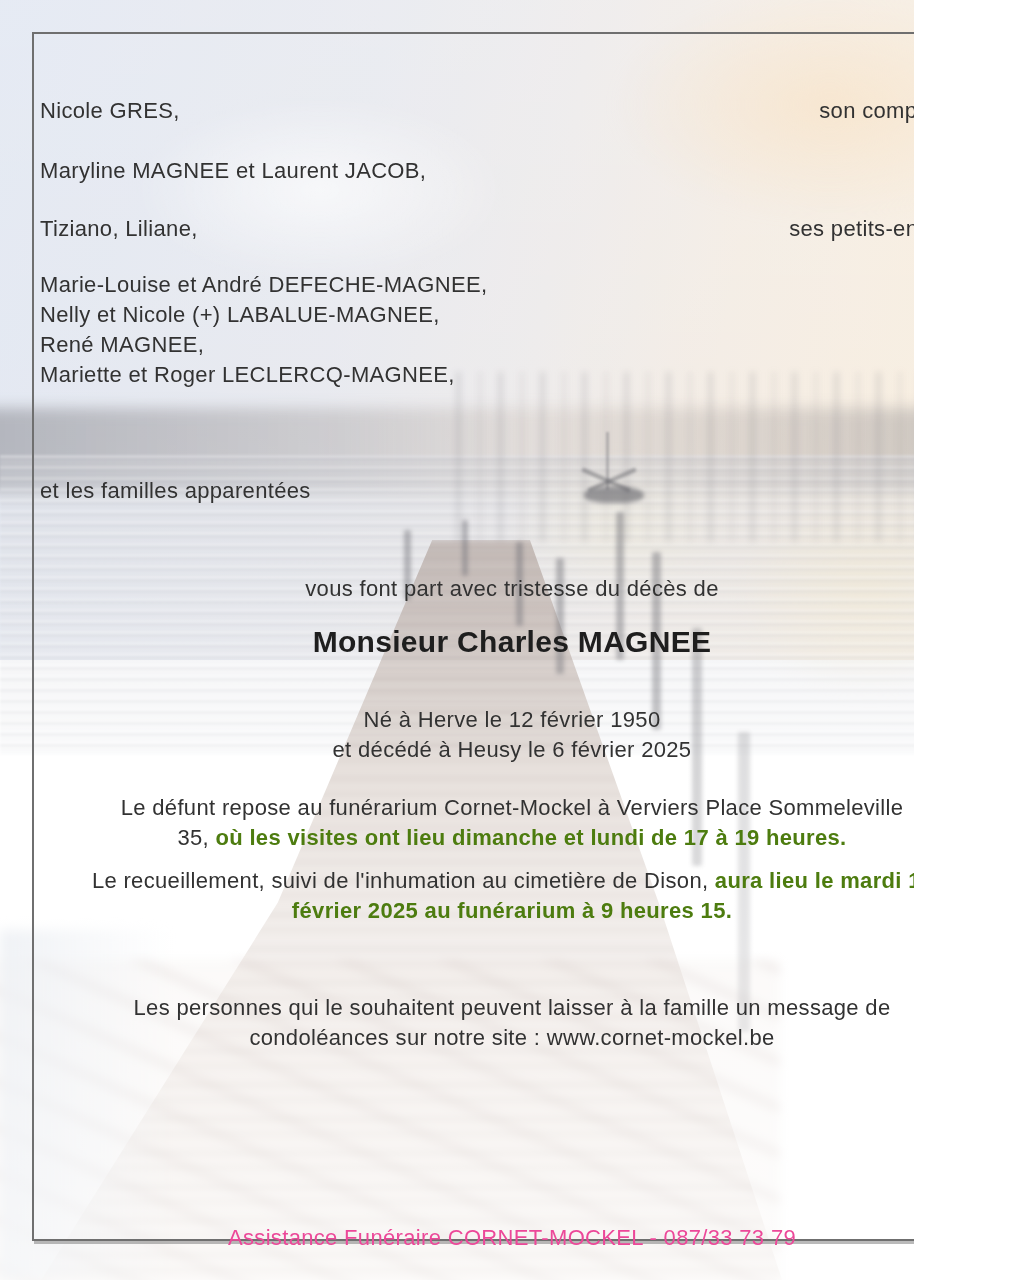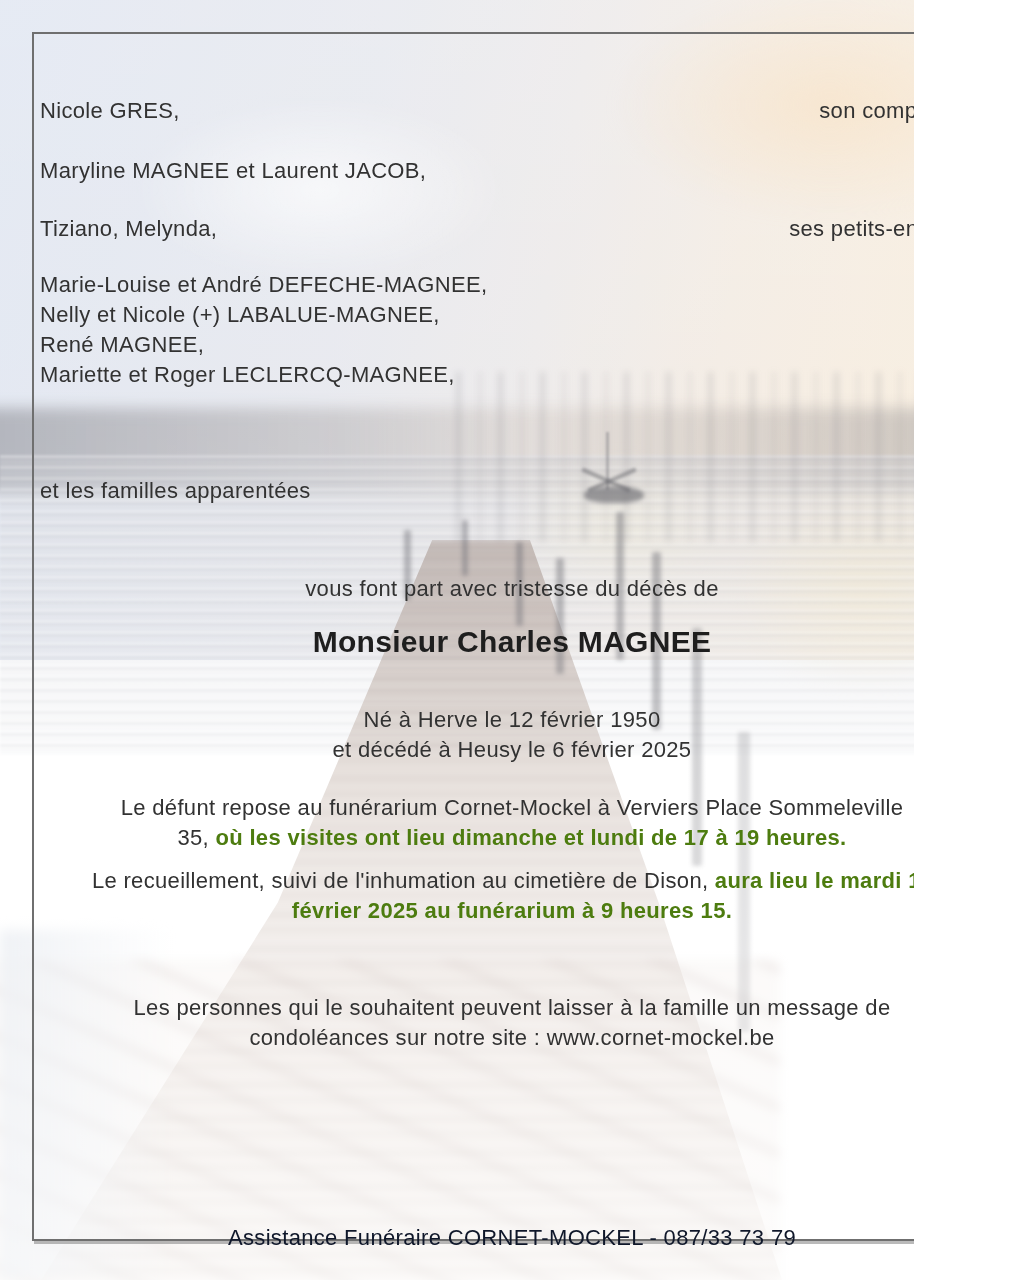--- a/index.html
+++ b/index.html
@@ -126,21 +126,21 @@
   .center .inner{display:inline-block;}
   .r1{top:62px;} .r2{top:122px;} .r3{top:180px;}
   .siblings{top:236px;}
   .families{top:442px;}
   .announce{top:499px;}
   .title{top:552px;font-size:30px;font-weight:700;color:#1e1e1e;letter-spacing:.01em;}
   .dates{top:630px;}
   .p1{top:718px;} .p1 .inner{max-width:800px;}
   .p2{top:791px;} .p2 .inner{max-width:880px;}
   .p3{top:918px;} .p3 .inner{max-width:850px;}
-  .footer{top:1148px;color:#0f172a;}
+  .footer{top:1148px;color:#ec4899;}
   .b{font-weight:700;color:#4d7c0f;}
 </style>
 </head>
 <body>
 
 <div class="sheet">
 
   <div class="bg">
     <div class="bg-sky"></div>
     <div class="bg-cloud-right"></div>
@@ -173,21 +173,21 @@
   <div class="content">
 
     <div class="row r1">
       <span>Nicole GRES,</span>
       <span>son compagne:</span>
     </div>
     <div class="row r2">
       <span>Maryline MAGNEE et Laurent JACOB,</span>
     </div>
     <div class="row r3">
-      <span>Tiziano, Melynda,</span>
+      <span>Tiziano, Liliane,</span>
       <span>ses petits-enfants;</span>
     </div>
 
     <div class="block-left siblings">
       <div>Marie-Louise et André DEFECHE-MAGNEE,</div>
       <div>Nelly et Nicole (+) LABALUE-MAGNEE,</div>
       <div>René MAGNEE,</div>
       <div class="row" style="position:static;left:auto;right:auto;">
         <span>Mariette et Roger LECLERCQ-MAGNEE,</span>
       </div>

